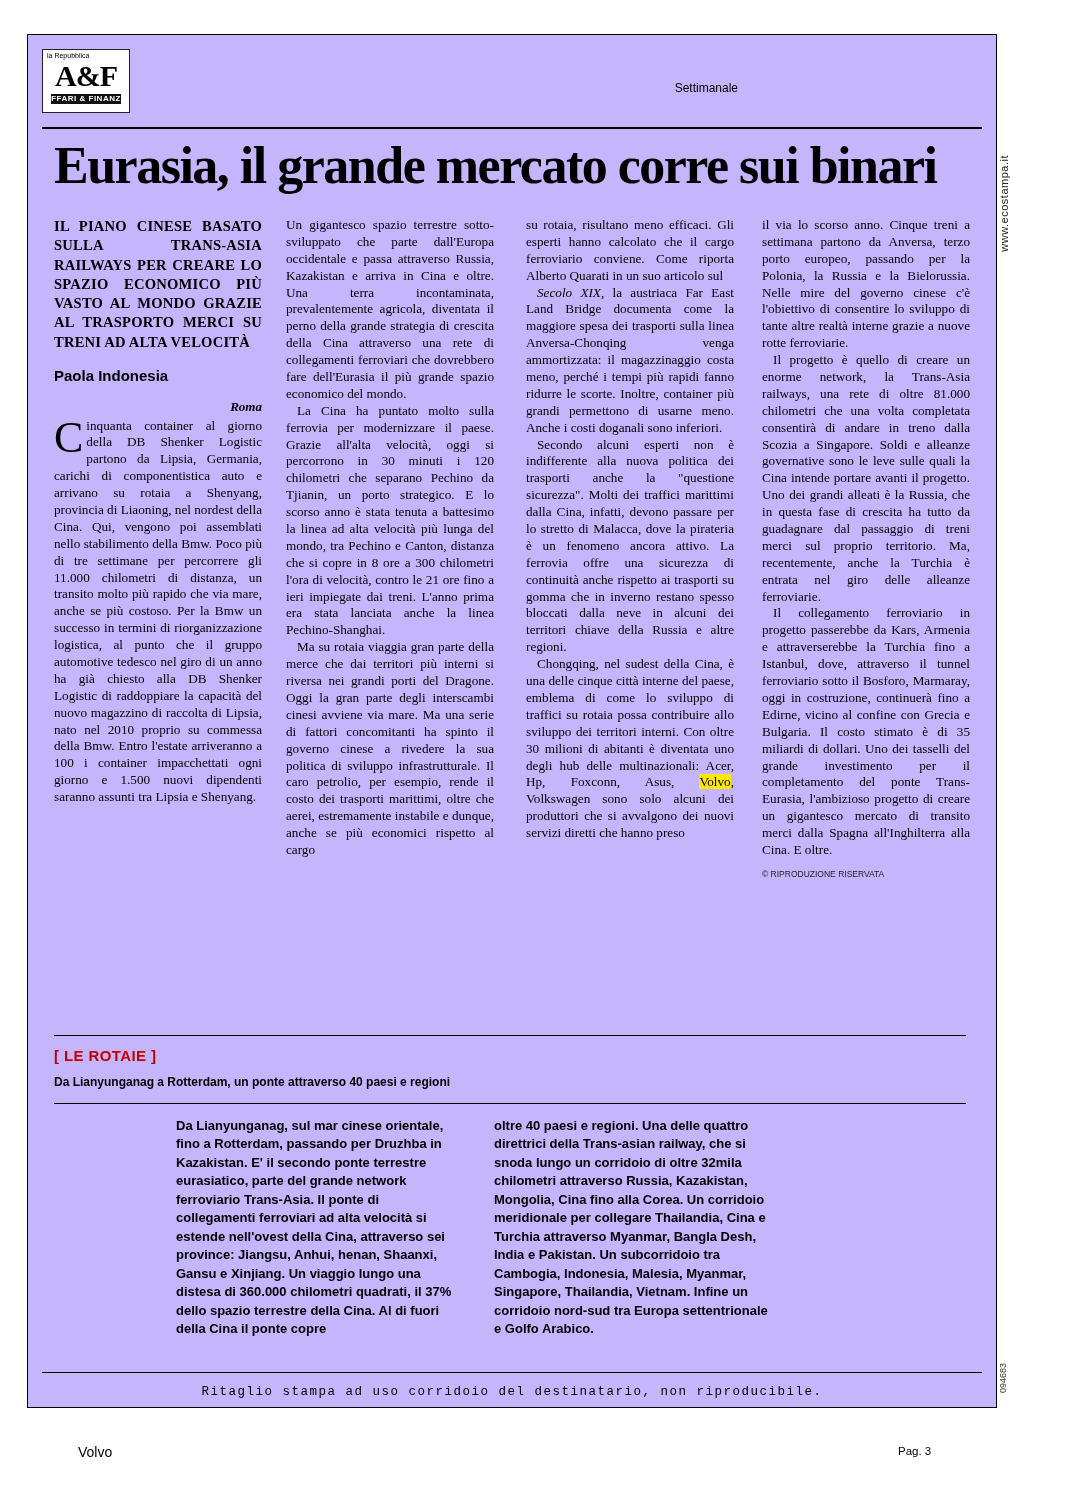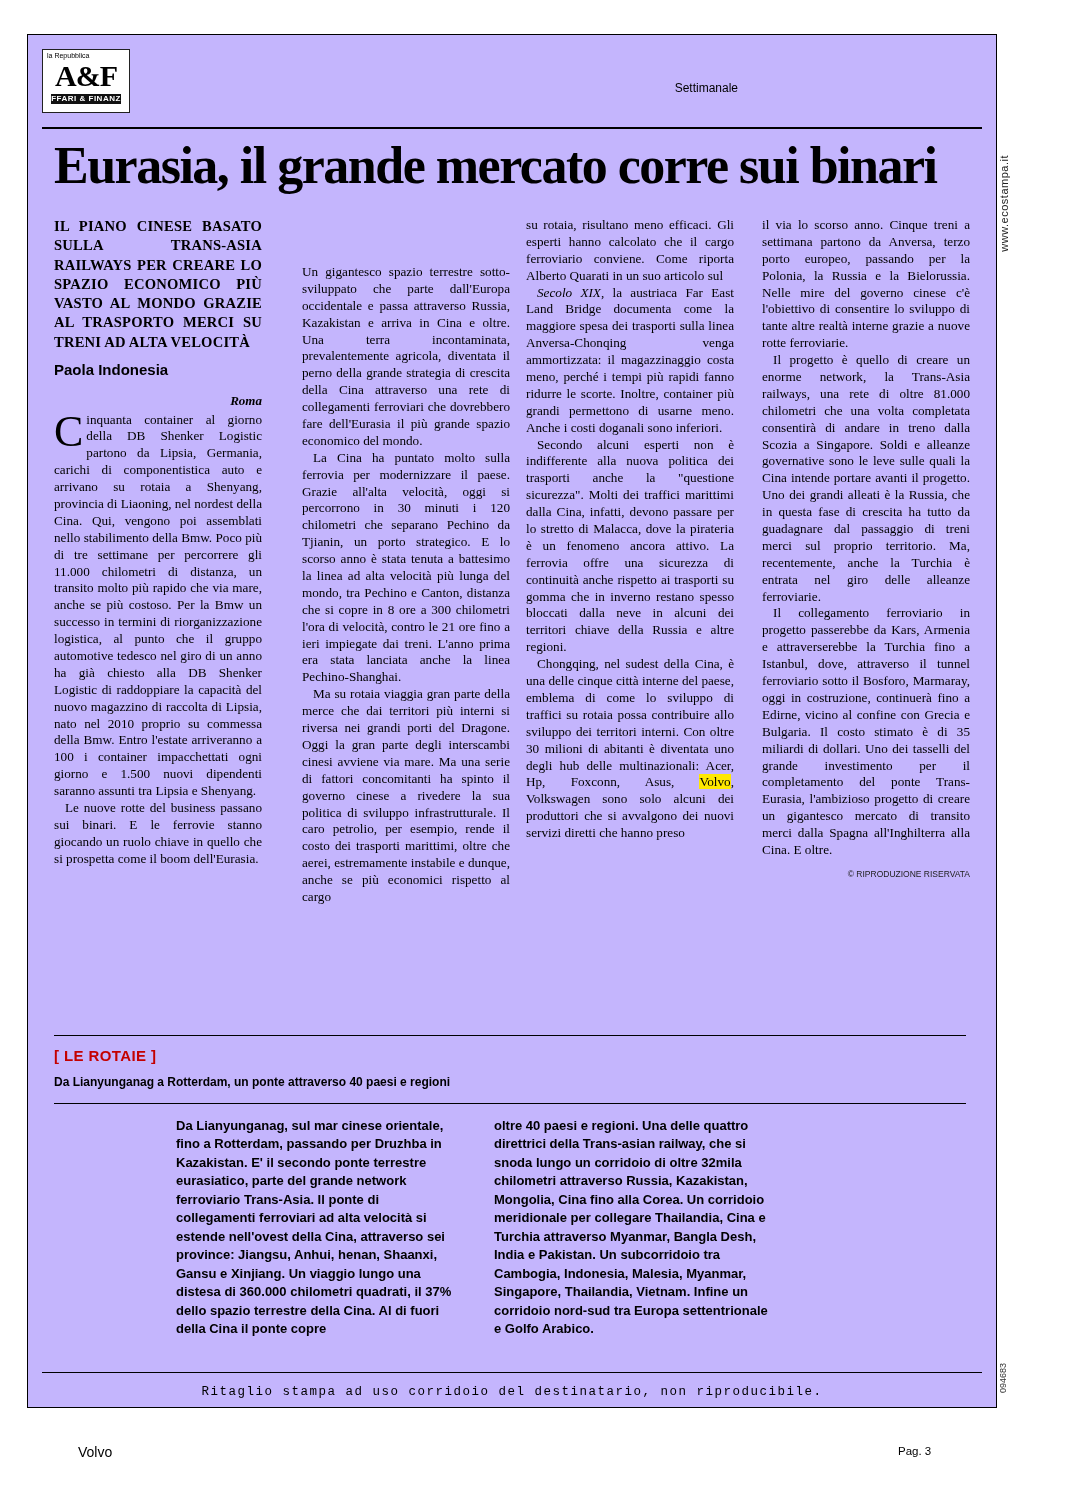--- a/index.html
+++ b/index.html
@@ -27,32 +27,32 @@
   
   .headline{position:absolute;left:26px;top:104px;width:910px;font-family:"Liberation Serif",serif;font-weight:bold;font-size:52px;letter-spacing:-1.5px;line-height:1.05;}
 
   .vurl{position:absolute;right:-14px;top:120px;writing-mode:vertical-rl;transform:rotate(180deg);font-family:"Liberation Sans",sans-serif;font-size:11px;color:#222;letter-spacing:.5px;}
   .vcode{position:absolute;right:-12px;bottom:14px;writing-mode:vertical-rl;transform:rotate(180deg);font-family:"Liberation Sans",sans-serif;font-size:9px;color:#333;}
 
   
   .cols{position:absolute;left:26px;top:182px;width:912px;}
   .col{position:absolute;top:0;width:208px;text-align:justify;font-size:13.2px;line-height:1.28;}
   .c0{left:0;}
-  .c1{left:248px;margin-top:47px;}
+  .c1{left:232px;}
   .c2{left:472px;}
   .c3{left:708px;}
-  .kicker{font-family:"Liberation Serif",serif;font-weight:bold;font-size:14.6px;line-height:1.32;letter-spacing:.2px;margin-bottom:8px;}
+  .kicker{font-family:"Liberation Serif",serif;font-weight:bold;font-size:14.6px;line-height:1.32;letter-spacing:.2px;margin-bottom:14px;}
   .byline{font-family:"Liberation Sans",sans-serif;font-weight:bold;font-size:15px;margin-bottom:14px;}
   .dateline{text-align:right;font-style:italic;font-weight:bold;font-size:13px;margin-bottom:2px;}
   .col p{margin:0;text-indent:11px;}
   .col p.first{text-indent:0;}
   .drop::first-letter{float:left;font-size:44px;line-height:34px;padding:3px 3px 0 0;font-family:"Liberation Serif",serif;}
   .it{font-style:italic;}
   .hl{background:#ffe800;}
-  .repro{margin-top:10px;text-align:right;font-family:"Liberation Sans",sans-serif;font-size:8.5px;color:#222;}
+  .repro{margin-top:10px;text-align:left;font-family:"Liberation Sans",sans-serif;font-size:8.5px;color:#222;}
 
   
   .hr2{position:absolute;left:26px;top:1000px;width:912px;height:1px;background:#000;}
   .sect{position:absolute;left:26px;top:1012px;font-family:"Liberation Sans",sans-serif;font-weight:bold;font-size:15px;color:#c40000;letter-spacing:.4px;}
   .subhead{position:absolute;left:26px;top:1040px;width:912px;font-family:"Liberation Sans",sans-serif;font-weight:bold;font-size:12px;}
   .hr3{position:absolute;left:26px;top:1068px;width:912px;height:1px;background:#000;}
   .bcols{position:absolute;left:148px;top:1082px;width:620px;}
   .bcol{position:absolute;top:0;width:282px;font-family:"Liberation Sans",sans-serif;font-weight:bold;font-size:13px;line-height:1.42;}
   .b0{left:0;}
   .b1{left:318px;}
@@ -86,21 +86,20 @@
     <div class="vurl">www.ecostampa.it</div>
     <div class="vcode">094683</div>
 
     <div class="cols">
 
       <div class="col c0">
         <div class="kicker">IL PIANO CINESE BASATO SULLA TRANS-ASIA RAILWAYS PER CREARE LO SPAZIO ECONOMICO PIÙ VASTO AL MONDO GRAZIE AL TRASPORTO MERCI SU TRENI AD ALTA VELOCITÀ</div>
         <div class="byline">Paola Indonesia</div>
         <div class="dateline">Roma</div>
         <p class="first drop">Cinquanta container al giorno della DB Shenker Logistic partono da Lipsia, Germania, carichi di componentistica auto e arrivano su rotaia a Shenyang, provincia di Liaoning, nel nordest della Cina. Qui, vengono poi assemblati nello stabilimento della Bmw. Poco più di tre settimane per percorrere gli 11.000 chilometri di distanza, un transito molto più rapido che via mare, anche se più costoso. Per la Bmw un successo in termini di riorganizzazione logistica, al punto che il gruppo automotive tedesco nel giro di un anno ha già chiesto alla DB Shenker Logistic di raddoppiare la capacità del nuovo magazzino di raccolta di Lipsia, nato nel 2010 proprio su commessa della Bmw. Entro l'estate arriveranno a 100 i container impacchettati ogni giorno e 1.500 nuovi dipendenti saranno assunti tra Lipsia e Shenyang.</p>
-        <p>Le nuove rotte del business passano sui binari. E le ferrovie stanno giocando un ruolo chiave in quello che si prospetta come il boom dell'Eurasia.</p>
       </div>
 
       <div class="col c1">
         <p class="first">Un gigantesco spazio terrestre sotto-sviluppato che parte dall'Europa occidentale e passa attraverso Russia, Kazakistan e arriva in Cina e oltre. Una terra incontaminata, prevalentemente agricola, diventata il perno della grande strategia di crescita della Cina attraverso una rete di collegamenti ferroviari che dovrebbero fare dell'Eurasia il più grande spazio economico del mondo.</p>
         <p>La Cina ha puntato molto sulla ferrovia per modernizzare il paese. Grazie all'alta velocità, oggi si percorrono in 30 minuti i 120 chilometri che separano Pechino da Tjianin, un porto strategico. E lo scorso anno è stata tenuta a battesimo la linea ad alta velocità più lunga del mondo, tra Pechino e Canton, distanza che si copre in 8 ore a 300 chilometri l'ora di velocità, contro le 21 ore fino a ieri impiegate dai treni. L'anno prima era stata lanciata anche la linea Pechino-Shanghai.</p>
         <p>Ma su rotaia viaggia gran parte della merce che dai territori più interni si riversa nei grandi porti del Dragone. Oggi la gran parte degli interscambi cinesi avviene via mare. Ma una serie di fattori concomitanti ha spinto il governo cinese a rivedere la sua politica di sviluppo infrastrutturale. Il caro petrolio, per esempio, rende il costo dei trasporti marittimi, oltre che aerei, estremamente instabile e dunque, anche se più economici rispetto al cargo</p>
       </div>
 
       <div class="col c2">
         <p class="first">su rotaia, risultano meno efficaci. Gli esperti hanno calcolato che il cargo ferroviario conviene. Come riporta Alberto Quarati in un suo articolo sul</p>

